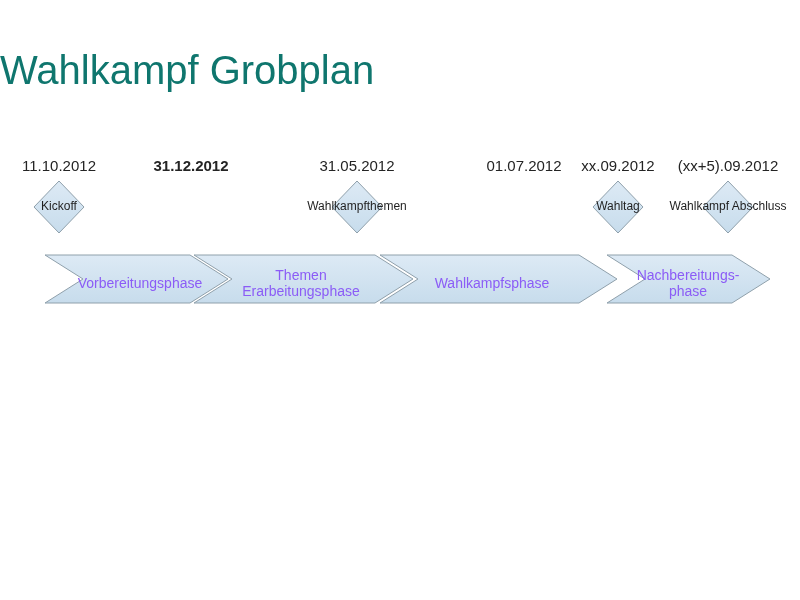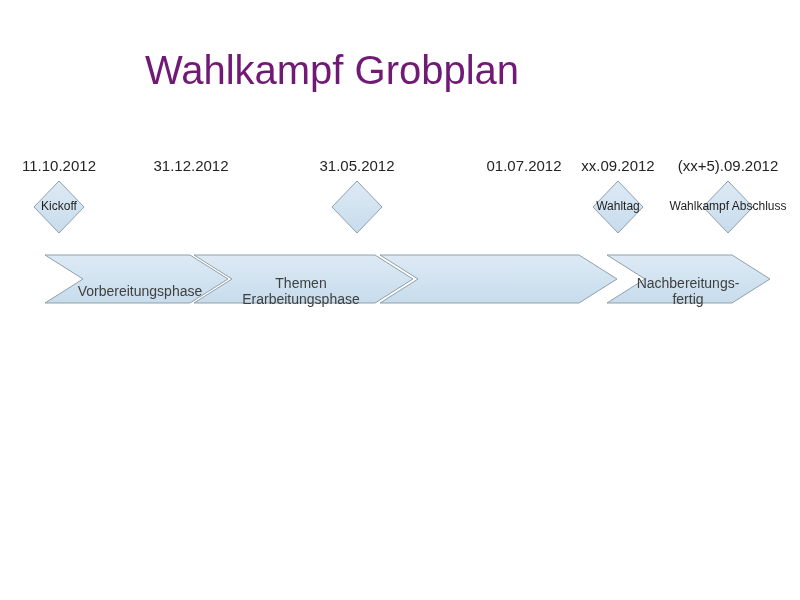--- a/index.html
+++ b/index.html
@@ -15,42 +15,42 @@
     position: relative;
     width: 800px;
     height: 600px;
     background: #ffffff;
   }
   .title {
     position: absolute;
     top: 48px;
     left: 0;
     width: 664px;
-    text-align: center;
+    text-align: left;
     font-size: 40px;
     font-weight: 400;
-    color: #701a75;
+    color: #0f766e;
     letter-spacing: 0px;
   }
   
   .milestone {
     position: absolute;
     top: 156px;
     width: 170px;
     margin-left: -85px;
     text-align: center;
   }
   .milestone .date {
     font-size: 15px;
     color: #242424;
     height: 20px;
     line-height: 20px;
     white-space: nowrap;
   }
-  .milestone.emph .date { font-weight: 400; }
+  .milestone.emph .date { font-weight: 700; }
   .diamond-wrap {
     position: relative;
     height: 54px;
     margin-top: 4px;
   }
   .diamond-wrap svg {
     display: block;
     margin: 0 auto;
   }
   .ms-label {
@@ -66,31 +66,31 @@
   }
   .ms-label span { display: block; }
   
   .arrows-svg {
     position: absolute;
     left: 0;
     top: 252px;
   }
   .arrow-label {
     position: absolute;
-    top: 264px;
+    top: 256px;
     height: 54px;
     width: 200px;
     margin-left: -100px;
     display: flex;
     flex-direction: column;
     align-items: center;
     justify-content: center;
     font-size: 14px;
     line-height: 16px;
-    color: #404040;
+    color: #8b5cf6;
     text-align: center;
     white-space: nowrap;
   }
   .arrow-label span { display: block; }
   .defs-holder { position: absolute; width: 0; height: 0; }
 </style>
 </head>
 <body>
 
 <div class="slide">
@@ -123,20 +123,21 @@
     <div class="date">31.12.2012</div>
   </div>
 
   <div class="milestone" style="left:357px">
     <div class="date">31.05.2012</div>
     <div class="diamond-wrap">
       <svg width="52" height="54" viewBox="0 0 52 54">
         <polygon points="26,1 51,27 26,53 1,27" fill="url(#shapeGrad)" stroke="#8fa0ab" stroke-width="1"></polygon>
       </svg>
       <div class="ms-label">
+        <span>Wahlkampfthemen</span>
       </div>
     </div>
   </div>
 
   <div class="milestone" style="left:524px">
     <div class="date">01.07.2012</div>
   </div>
 
   <div class="milestone" style="left:618px">
     <div class="date">xx.09.2012</div>
@@ -172,18 +173,22 @@
   </svg>
 
   <div class="arrow-label" style="left:140px">
     <span>Vorbereitungsphase</span>
     <span></span>
   </div>
   <div class="arrow-label" style="left:301px">
     <span>Themen</span>
     <span>Erarbeitungsphase</span>
   </div>
+  <div class="arrow-label" style="left:492px">
+    <span>Wahlkampfsphase</span>
+    <span></span>
+  </div>
   <div class="arrow-label" style="left:688px">
     <span>Nachbereitungs-</span>
-    <span>fertig</span>
+    <span>phase</span>
   </div>
 
 </div>
 
 </body></html>

